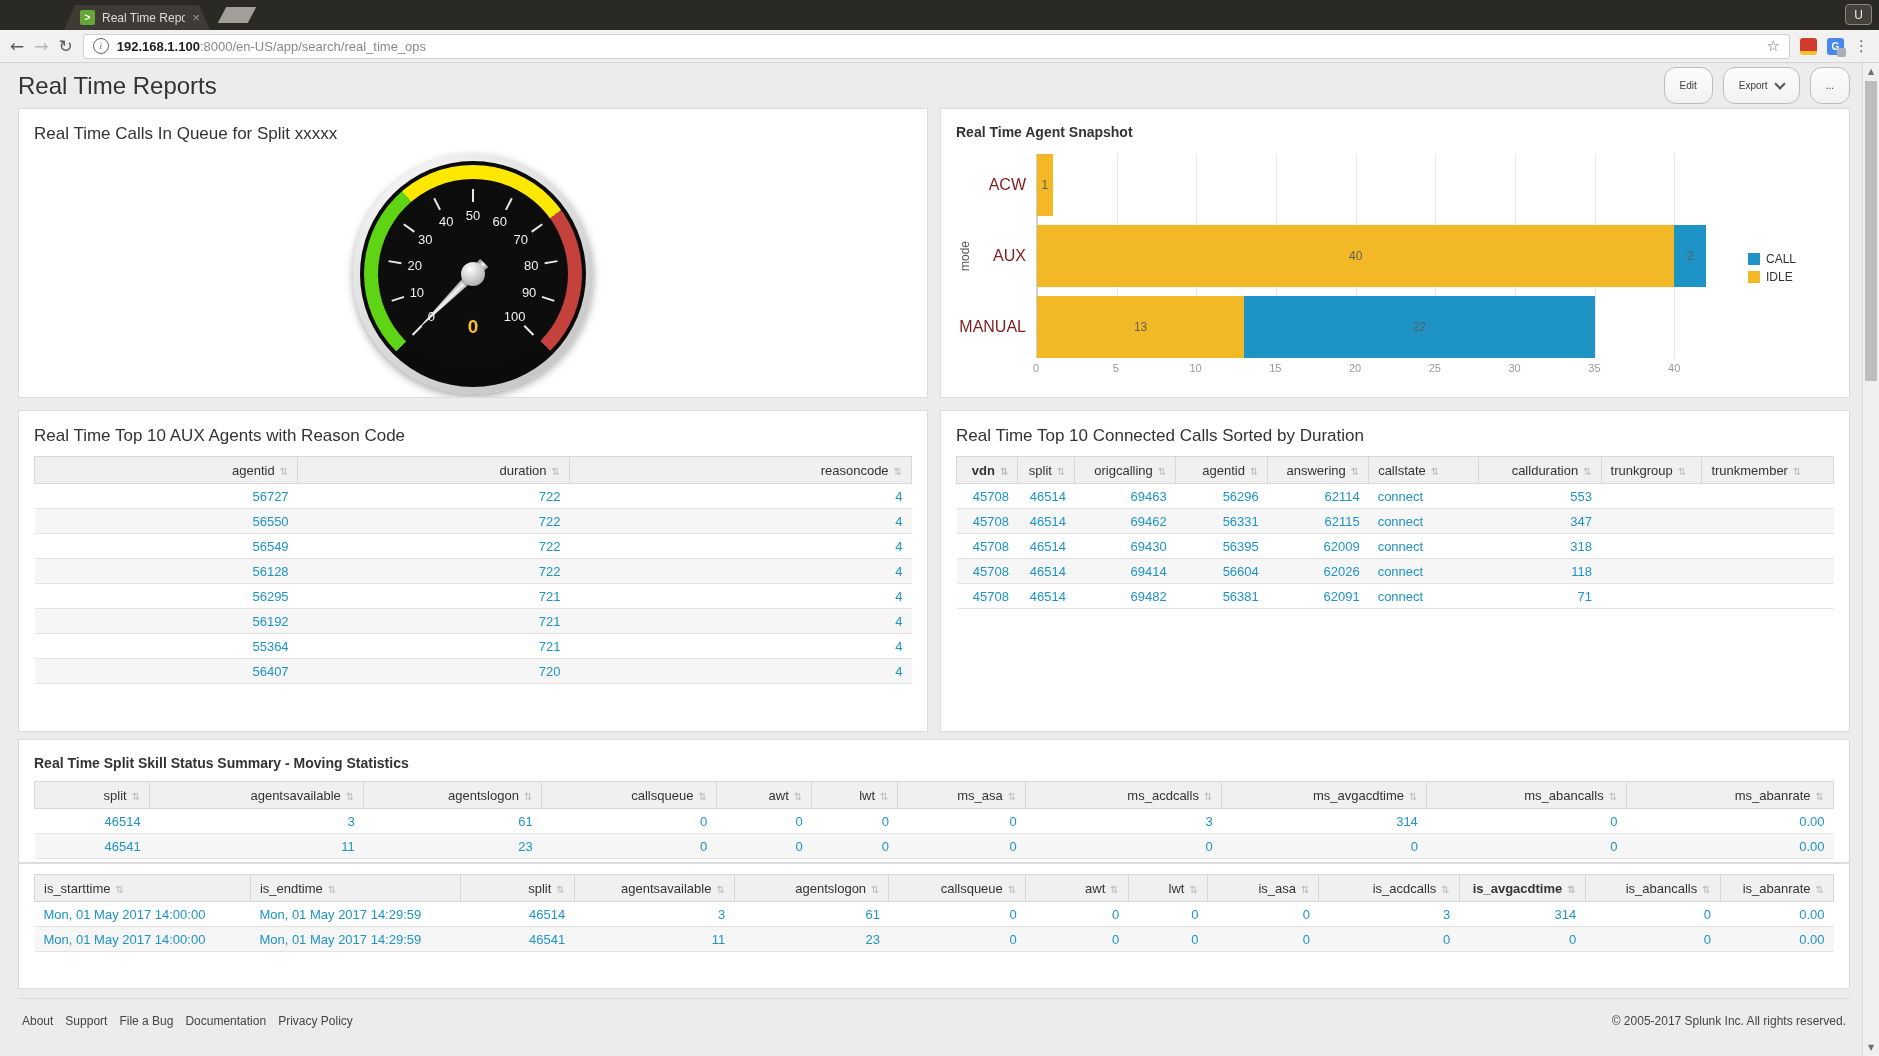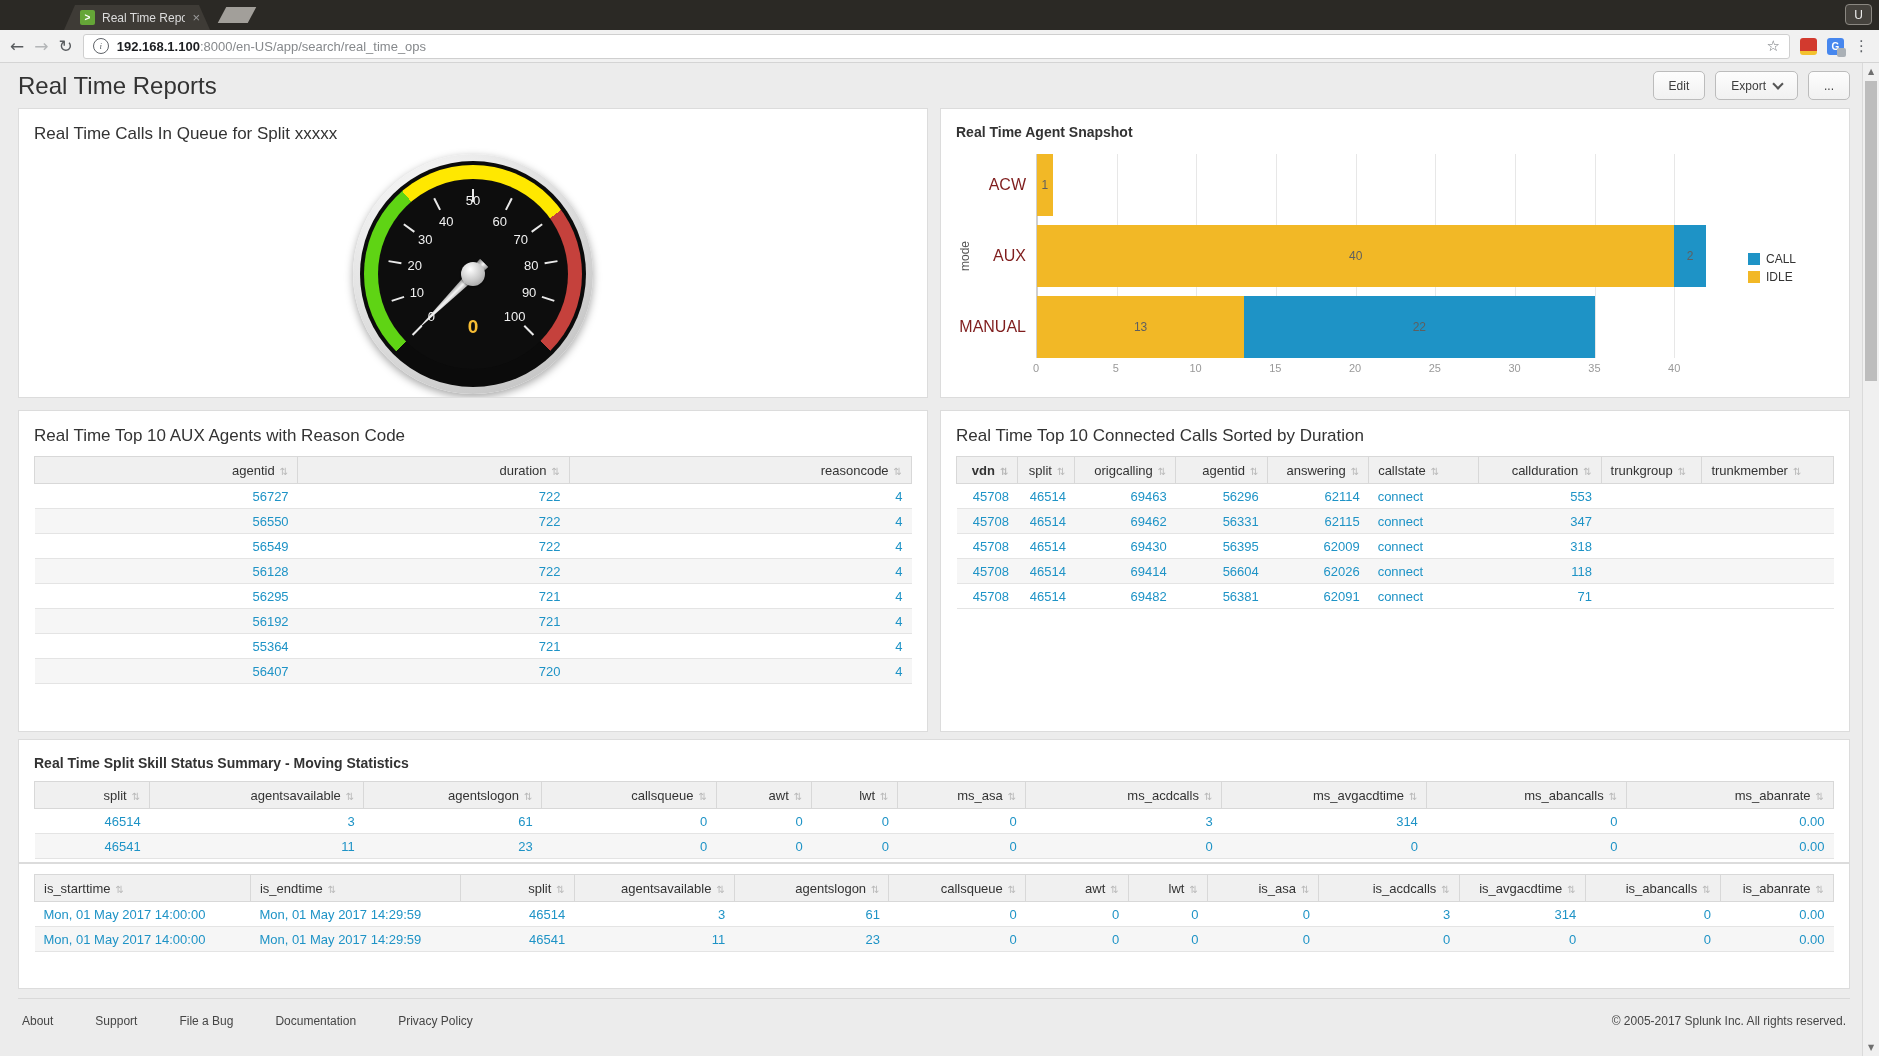--- a/index.html
+++ b/index.html
@@ -43,22 +43,22 @@
   .sb-arrow{position:absolute;left:0;right:0;text-align:center;color:#6f6f6f;font-size:8px;font-family:"DejaVu Sans",sans-serif;}
   .sb-up{top:4px;} .sb-down{bottom:4px;}
   .sb-thumb{position:absolute;left:2px;right:2px;top:18px;height:300px;background:#bdbdbd;}
 
   
   .page{position:absolute;top:63px;left:0;right:17px;bottom:0;background:#ececec;
         padding:0 12px 0 18px;box-sizing:border-box;overflow:hidden;}
   .app-header{height:45px;display:flex;align-items:center;justify-content:space-between;}
   .app-title{font-size:24px;color:#333;}
   .hbtns{display:flex;gap:10px;}
-  .btn{height:29px;padding:0 15px;background:linear-gradient(#fdfdfd,#f1f1f1);border:1px solid #bcbcbc;
-       border-radius:5px;font-size:12px;color:#3d3d3d;display:flex;align-items:center;gap:8px;box-sizing:border-box;}
+  .btn{height:37px;padding:0 15px;background:linear-gradient(#fdfdfd,#f1f1f1);border:1px solid #bcbcbc;
+       border-radius:12px;font-size:10px;color:#3d3d3d;display:flex;align-items:center;gap:8px;box-sizing:border-box;}
   .chev{width:6px;height:6px;border-right:2px solid #555;border-bottom:2px solid #555;transform:rotate(45deg);margin-top:-3px;}
 
   .prow{display:flex;gap:12px;margin-bottom:12px;}
   .panel{background:#fff;border:1px solid #dcdcdc;box-sizing:border-box;padding:10px 15px;position:relative;overflow:hidden;}
   .half{flex:1;}
   .full{width:100%;}
   .h290{height:290px;} .h322{height:322px;} .h124{height:124px;margin-bottom:0;} .h126{height:126px;}
   .row2{margin-bottom:7px;}
   .ptitle-lg{font-size:17px;color:#333;margin:5px 0 10px;}
   .ptitle-sm{font-size:14px;font-weight:bold;color:#333;margin:5px 0 10px;}
@@ -108,21 +108,21 @@
   .bc-xaxis{position:relative;height:20px;margin-top:4px;}
   .bc-ticklabel{position:absolute;transform:translateX(-50%);color:#999;font-size:11px;}
   .bc-legend{width:86px;margin-left:10px;display:flex;flex-direction:column;justify-content:center;gap:4px;}
   .bc-legitem{display:flex;align-items:center;gap:6px;}
   .bc-swatch{width:12px;height:12px;flex:none;}
   .bc-legitem span:last-child{font-size:12px;color:#333;}
 
   
   .footer{border-top:1px solid #d9d9d9;margin-top:9px;padding:15px 4px 0;
           display:flex;justify-content:space-between;align-items:center;font-size:12px;color:#454545;}
-  .flinks{display:flex;gap:42px;align-items:flex-end;}
+  .flinks{display:flex;gap:12px;align-items:flex-end;}
   .flink{color:#454545;}
 </style>
 </head>
 <body>
 
 <div class="titlebar">
   <div class="tab">
     <div class="favicon">&gt;</div>
     <div class="tabtitle">Real Time Reports |</div>
     <div class="tabclose">×</div>
@@ -175,21 +175,21 @@
             <div class="g-ticklabel" style="left: 78.2807px; top: 161.719px;">0</div>
             <div class="g-tick" style="transform: rotate(-108deg) translateY(-79px);"></div>
             <div class="g-ticklabel" style="left: 63.8877px; top: 138.232px;">10</div>
             <div class="g-tick" style="transform: rotate(-81deg) translateY(-79px);"></div>
             <div class="g-ticklabel" style="left: 61.7264px; top: 110.77px;">20</div>
             <div class="g-tick" style="transform: rotate(-54deg) translateY(-79px);"></div>
             <div class="g-ticklabel" style="left: 72.268px; top: 85.3207px;">30</div>
             <div class="g-tick" style="transform: rotate(-27deg) translateY(-79px);"></div>
             <div class="g-ticklabel" style="left: 93.2146px; top: 67.4306px;">40</div>
             <div class="g-tick" style="transform: rotate(0deg) translateY(-79px);"></div>
-            <div class="g-ticklabel" style="left: 120px; top: 46px;">50</div>
+            <div class="g-ticklabel" style="left: 120px; top: 61px;">50</div>
             <div class="g-tick" style="transform: rotate(27deg) translateY(-79px);"></div>
             <div class="g-ticklabel" style="left: 146.785px; top: 67.4306px;">60</div>
             <div class="g-tick" style="transform: rotate(54deg) translateY(-79px);"></div>
             <div class="g-ticklabel" style="left: 167.732px; top: 85.3207px;">70</div>
             <div class="g-tick" style="transform: rotate(81deg) translateY(-79px);"></div>
             <div class="g-ticklabel" style="left: 178.274px; top: 110.77px;">80</div>
             <div class="g-tick" style="transform: rotate(108deg) translateY(-79px);"></div>
             <div class="g-ticklabel" style="left: 176.112px; top: 138.232px;">90</div>
             <div class="g-tick" style="transform: rotate(135deg) translateY(-79px);"></div>
             <div class="g-ticklabel" style="left: 161.719px; top: 161.719px;">100</div>
@@ -510,21 +510,21 @@
               <th style="text-align: left;"><span>is_starttime</span><span class="sorticon">⇅</span></th>
               <th style="text-align: left;"><span>is_endtime</span><span class="sorticon">⇅</span></th>
               <th style="text-align: right;"><span>split</span><span class="sorticon">⇅</span></th>
               <th style="text-align: right;"><span>agentsavailable</span><span class="sorticon">⇅</span></th>
               <th style="text-align: right;"><span>agentslogon</span><span class="sorticon">⇅</span></th>
               <th style="text-align: right;"><span>callsqueue</span><span class="sorticon">⇅</span></th>
               <th style="text-align: right;"><span>awt</span><span class="sorticon">⇅</span></th>
               <th style="text-align: right;"><span>lwt</span><span class="sorticon">⇅</span></th>
               <th style="text-align: right;"><span>is_asa</span><span class="sorticon">⇅</span></th>
               <th style="text-align: right;"><span>is_acdcalls</span><span class="sorticon">⇅</span></th>
-              <th style="text-align: right;"><span>is_avgacdtime</span><span class="sorticon">⇅</span></th>
+              <th style="text-align: right; font-weight: bold;"><span>is_avgacdtime</span><span class="sorticon">⇅</span></th>
               <th style="text-align: right;"><span>is_abancalls</span><span class="sorticon">⇅</span></th>
               <th style="text-align: right;"><span>is_abanrate</span><span class="sorticon">⇅</span></th>
             </tr>
           </thead>
           <tbody>
             <tr>
               <td style="text-align: left;">Mon, 01 May 2017 14:00:00</td>
               <td style="text-align: left;">Mon, 01 May 2017 14:29:59</td>
               <td style="text-align: right;">46514</td>
               <td style="text-align: right;">3</td>

